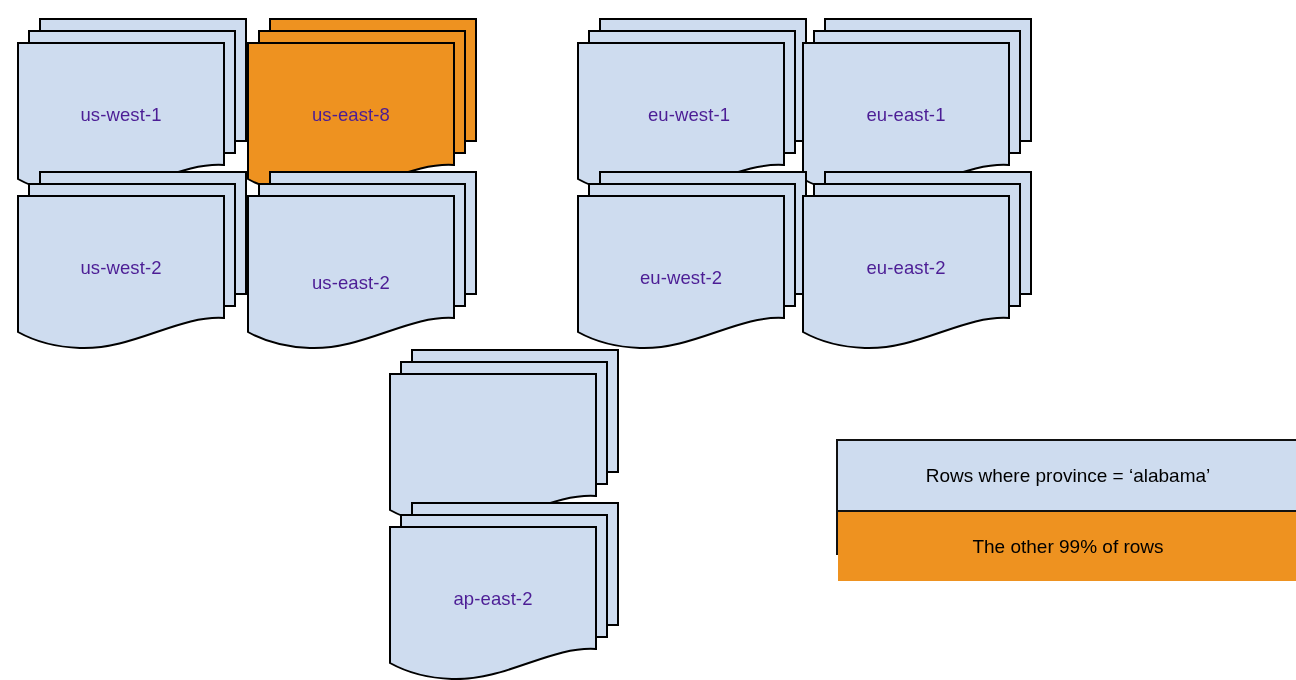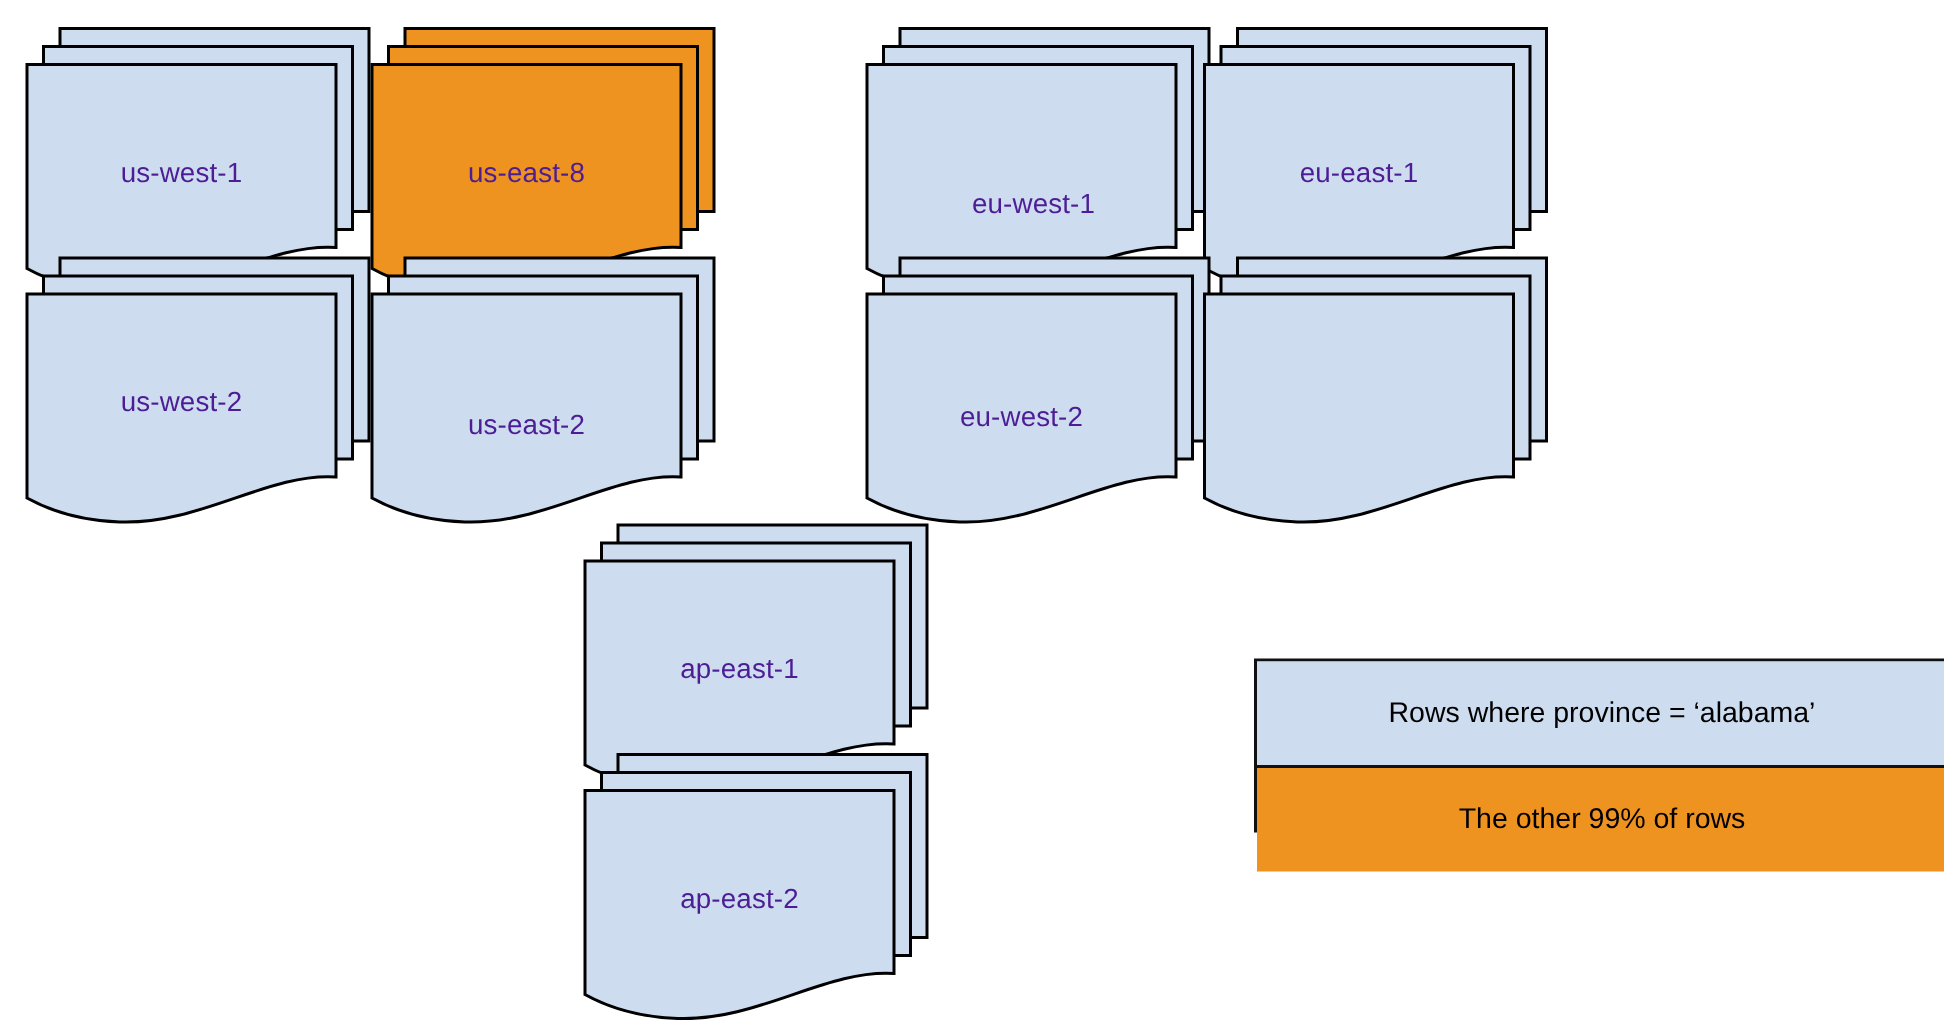--- a/index.html
+++ b/index.html
@@ -85,21 +85,21 @@
           <path class="sheet" d="M 4 28 L 210 28 L 210 150 C 164.68 147, 119.36000000000001 182, 65.8 180 C 39.02 179, 18.42 172, 4 164 Z" fill="#ee9220"></path>
         </svg>
         <div class="stack-label" style="top: 91.44px; left: 4px; width: 206px;">us-east-8</div>
       </div>
       <div class="stack" style="left: 574px; top: 15px; width: 236px; height: 182px;">
         <svg width="236" height="182" viewBox="0 0 236 182">
           <rect class="sheet" x="26" y="4" width="206" height="122" fill="#cedcef"></rect>
           <rect class="sheet" x="15" y="16" width="206" height="122" fill="#cedcef"></rect>
           <path class="sheet" d="M 4 28 L 210 28 L 210 150 C 164.68 147, 119.36000000000001 182, 65.8 180 C 39.02 179, 18.42 172, 4 164 Z" fill="#cedcef"></path>
         </svg>
-        <div class="stack-label" style="top: 91.44px; left: 4px; width: 222px; margin-top: 21px;">eu-west-1</div>
+        <div class="stack-label" style="top: 91.44px; left: 4px; width: 222px;">eu-west-1</div>
       </div>
       <div class="stack" style="left: 799px; top: 15px; width: 236px; height: 182px;">
         <svg width="236" height="182" viewBox="0 0 236 182">
           <rect class="sheet" x="26" y="4" width="206" height="122" fill="#cedcef"></rect>
           <rect class="sheet" x="15" y="16" width="206" height="122" fill="#cedcef"></rect>
           <path class="sheet" d="M 4 28 L 210 28 L 210 150 C 164.68 147, 119.36000000000001 182, 65.8 180 C 39.02 179, 18.42 172, 4 164 Z" fill="#cedcef"></path>
         </svg>
         <div class="stack-label" style="top: 91.44px; left: 4px; width: 206px;">eu-east-1</div>
       </div>
       <div class="stack" style="left: 14px; top: 168px; width: 236px; height: 182px;">
@@ -125,28 +125,28 @@
           <path class="sheet" d="M 4 28 L 210 28 L 210 150 C 164.68 147, 119.36000000000001 182, 65.8 180 C 39.02 179, 18.42 172, 4 164 Z" fill="#cedcef"></path>
         </svg>
         <div class="stack-label" style="top: 101px; left: 4px; width: 206px;">eu-west-2</div>
       </div>
       <div class="stack" style="left: 799px; top: 168px; width: 236px; height: 182px;">
         <svg width="236" height="182" viewBox="0 0 236 182">
           <rect class="sheet" x="26" y="4" width="206" height="122" fill="#cedcef"></rect>
           <rect class="sheet" x="15" y="16" width="206" height="122" fill="#cedcef"></rect>
           <path class="sheet" d="M 4 28 L 210 28 L 210 150 C 164.68 147, 119.36000000000001 182, 65.8 180 C 39.02 179, 18.42 172, 4 164 Z" fill="#cedcef"></path>
         </svg>
+        <div class="stack-label" style="top: 91.44px; left: 4px; width: 206px;">eu-east-2</div>
       </div>
       <div class="stack" style="left: 386px; top: 346px; width: 236px; height: 182px;">
         <svg width="236" height="182" viewBox="0 0 236 182">
           <rect class="sheet" x="26" y="4" width="206" height="122" fill="#cedcef"></rect>
           <rect class="sheet" x="15" y="16" width="206" height="122" fill="#cedcef"></rect>
           <path class="sheet" d="M 4 28 L 210 28 L 210 150 C 164.68 147, 119.36000000000001 182, 65.8 180 C 39.02 179, 18.42 172, 4 164 Z" fill="#cedcef"></path>
         </svg>
-        <div class="stack-label" style="top: 91.44px; left: 4px; width: 206px;">ap-east-1</div>
       </div>
       <div class="stack" style="left: 386px; top: 499px; width: 236px; height: 182px;">
         <svg width="236" height="182" viewBox="0 0 236 182">
           <rect class="sheet" x="26" y="4" width="206" height="122" fill="#cedcef"></rect>
           <rect class="sheet" x="15" y="16" width="206" height="122" fill="#cedcef"></rect>
           <path class="sheet" d="M 4 28 L 210 28 L 210 150 C 164.68 147, 119.36000000000001 182, 65.8 180 C 39.02 179, 18.42 172, 4 164 Z" fill="#cedcef"></path>
         </svg>
         <div class="stack-label" style="top: 91.44px; left: 4px; width: 206px;">ap-east-2</div>
       </div>
     </div>

